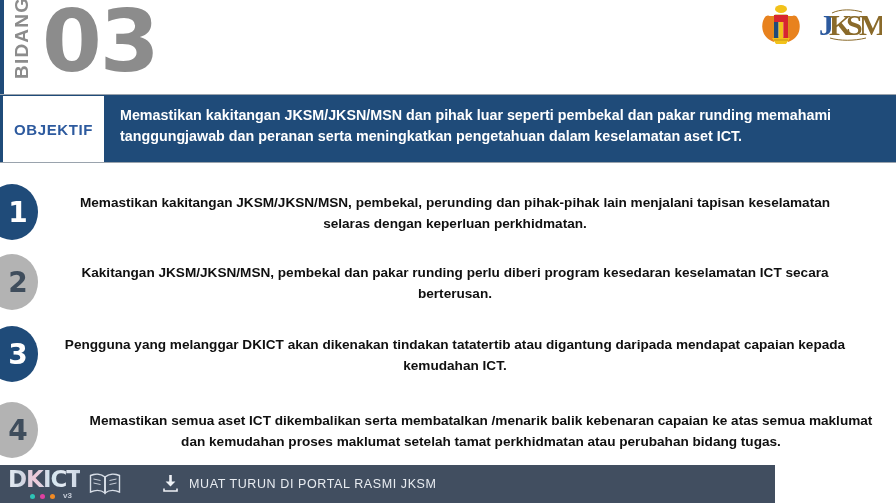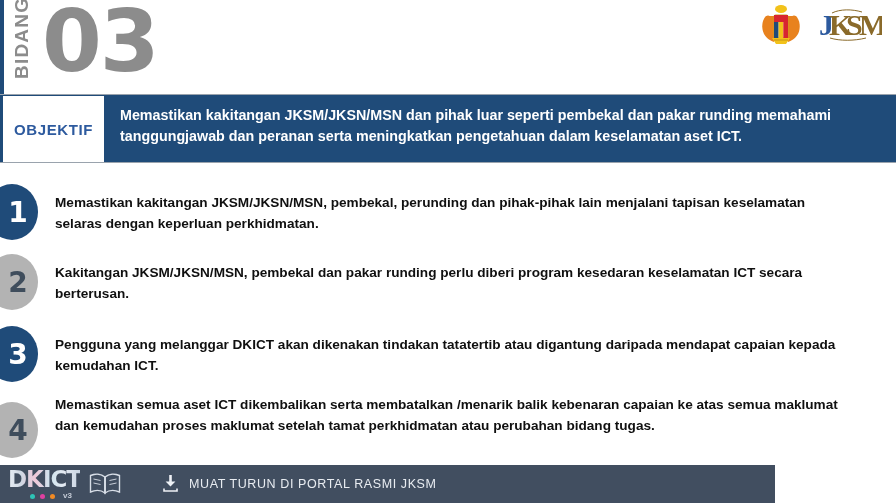--- a/index.html
+++ b/index.html
@@ -145,20 +145,21 @@
   .badge.blue { background: #1f4b79; color: #ffffff; }
   .badge.gray { background: #b3b3b3; color: #3f4d5c; }
   .item-text {
     position: absolute;
     left: 55px;
     width: 800px;
     color: #101010;
     font-size: 13.6px;
     font-weight: bold;
     line-height: 21px;
+    text-align: center;
   }
 
   
   #footer {
     position: absolute;
     left: 0;
     bottom: 0;
     width: 775px;
     height: 38px;
     background: #414e60;
@@ -286,21 +287,21 @@
     <div class="item-text" style="top:12px;">Kakitangan JKSM/JKSN/MSN,  pembekal dan pakar runding perlu diberi program kesedaran keselamatan ICT secara berterusan.</div>
   </div>
 
   <div class="list-item" style="top:322px;">
     <div class="badge blue" style="top:4px;">3</div>
     <div class="item-text" style="top:12px;">Pengguna yang melanggar DKICT akan dikenakan tindakan tatatertib  atau digantung daripada mendapat capaian kepada kemudahan ICT.</div>
   </div>
 
   <div class="list-item" style="top:394px;">
     <div class="badge gray" style="top:8px;">4</div>
-    <div class="item-text" style="top:0;">Memastikan semua aset ICT dikembalikan  serta membatalkan /menarik balik kebenaran capaian ke atas semua maklumat dan kemudahan proses maklumat setelah tamat perkhidmatan atau perubahan bidang tugas.</div>
+    <div class="item-text" style="top:16px;margin-left:26px;">Memastikan semua aset ICT dikembalikan  serta membatalkan /menarik balik kebenaran capaian ke atas semua maklumat dan kemudahan proses maklumat setelah tamat perkhidmatan atau perubahan bidang tugas.</div>
   </div>
 
   <div id="footer">
 
     <div id="dkict-logo-wrap">
       <div id="dkict-text">DKICT</div>
       <div id="dkict-dots">
         <span class="dot" style="background:#2ec4b6"></span>
         <span class="dot" style="background:#e040a0"></span>
         <span class="dot" style="background:#f08a24"></span>

